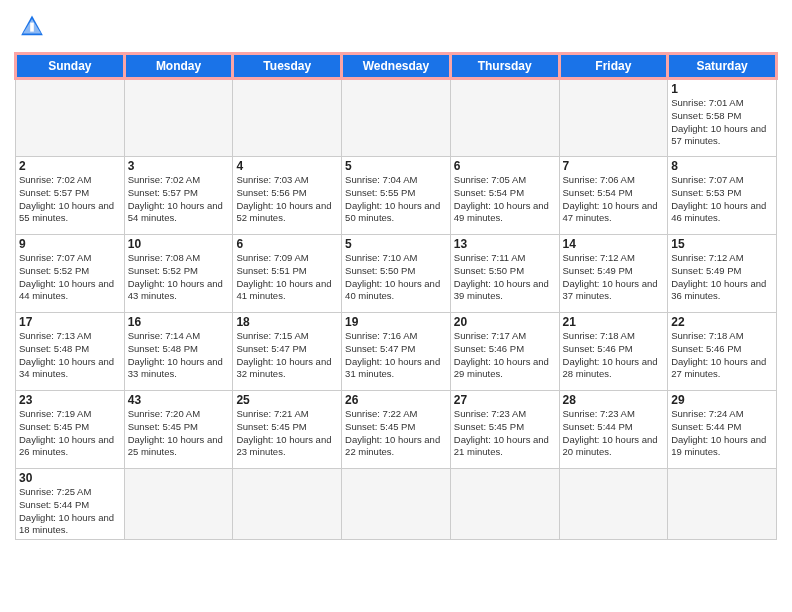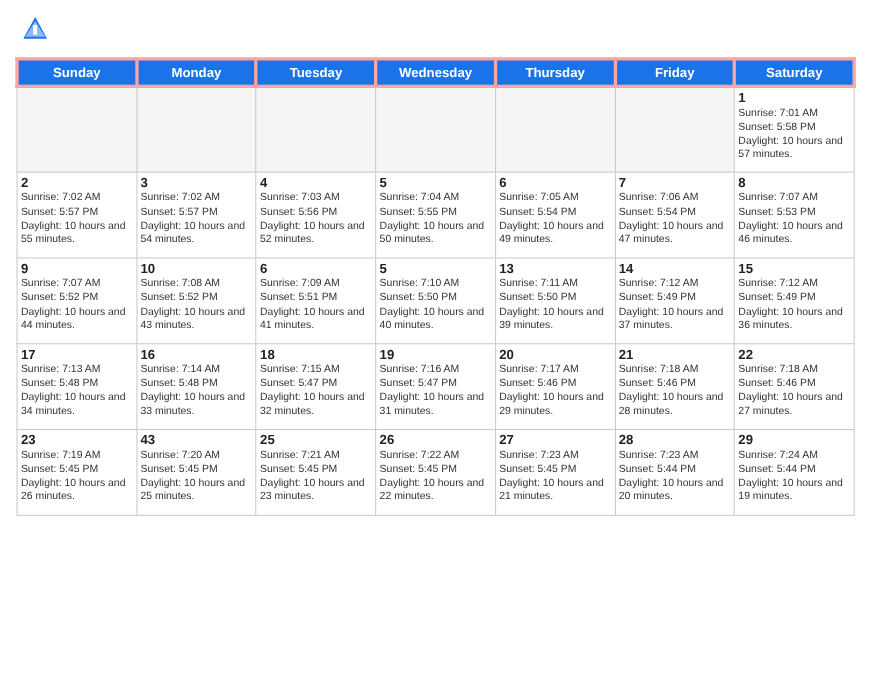--- a/index.html
+++ b/index.html
@@ -253,15 +253,27 @@
           </td>
           <td>
             <span class="day-number">28</span>
             <div class="day-info">Sunrise: 7:23 AM<br>Sunset: 5:44 PM<br>Daylight: 10 hours and 20 minutes.</div>
           </td>
           <td>
             <span class="day-number">29</span>
             <div class="day-info">Sunrise: 7:24 AM<br>Sunset: 5:44 PM<br>Daylight: 10 hours and 19 minutes.</div>
           </td>
         </tr>
+        <tr class="last-row">
+          <td>
+            <span class="day-number">30</span>
+            <div class="day-info">Sunrise: 7:25 AM<br>Sunset: 5:44 PM<br>Daylight: 10 hours and 18 minutes.</div>
+          </td>
+          <td class="empty"></td>
+          <td class="empty"></td>
+          <td class="empty"></td>
+          <td class="empty"></td>
+          <td class="empty"></td>
+          <td class="empty"></td>
+        </tr>
       </tbody>
   </table>
 </div>
 
 </body></html>

